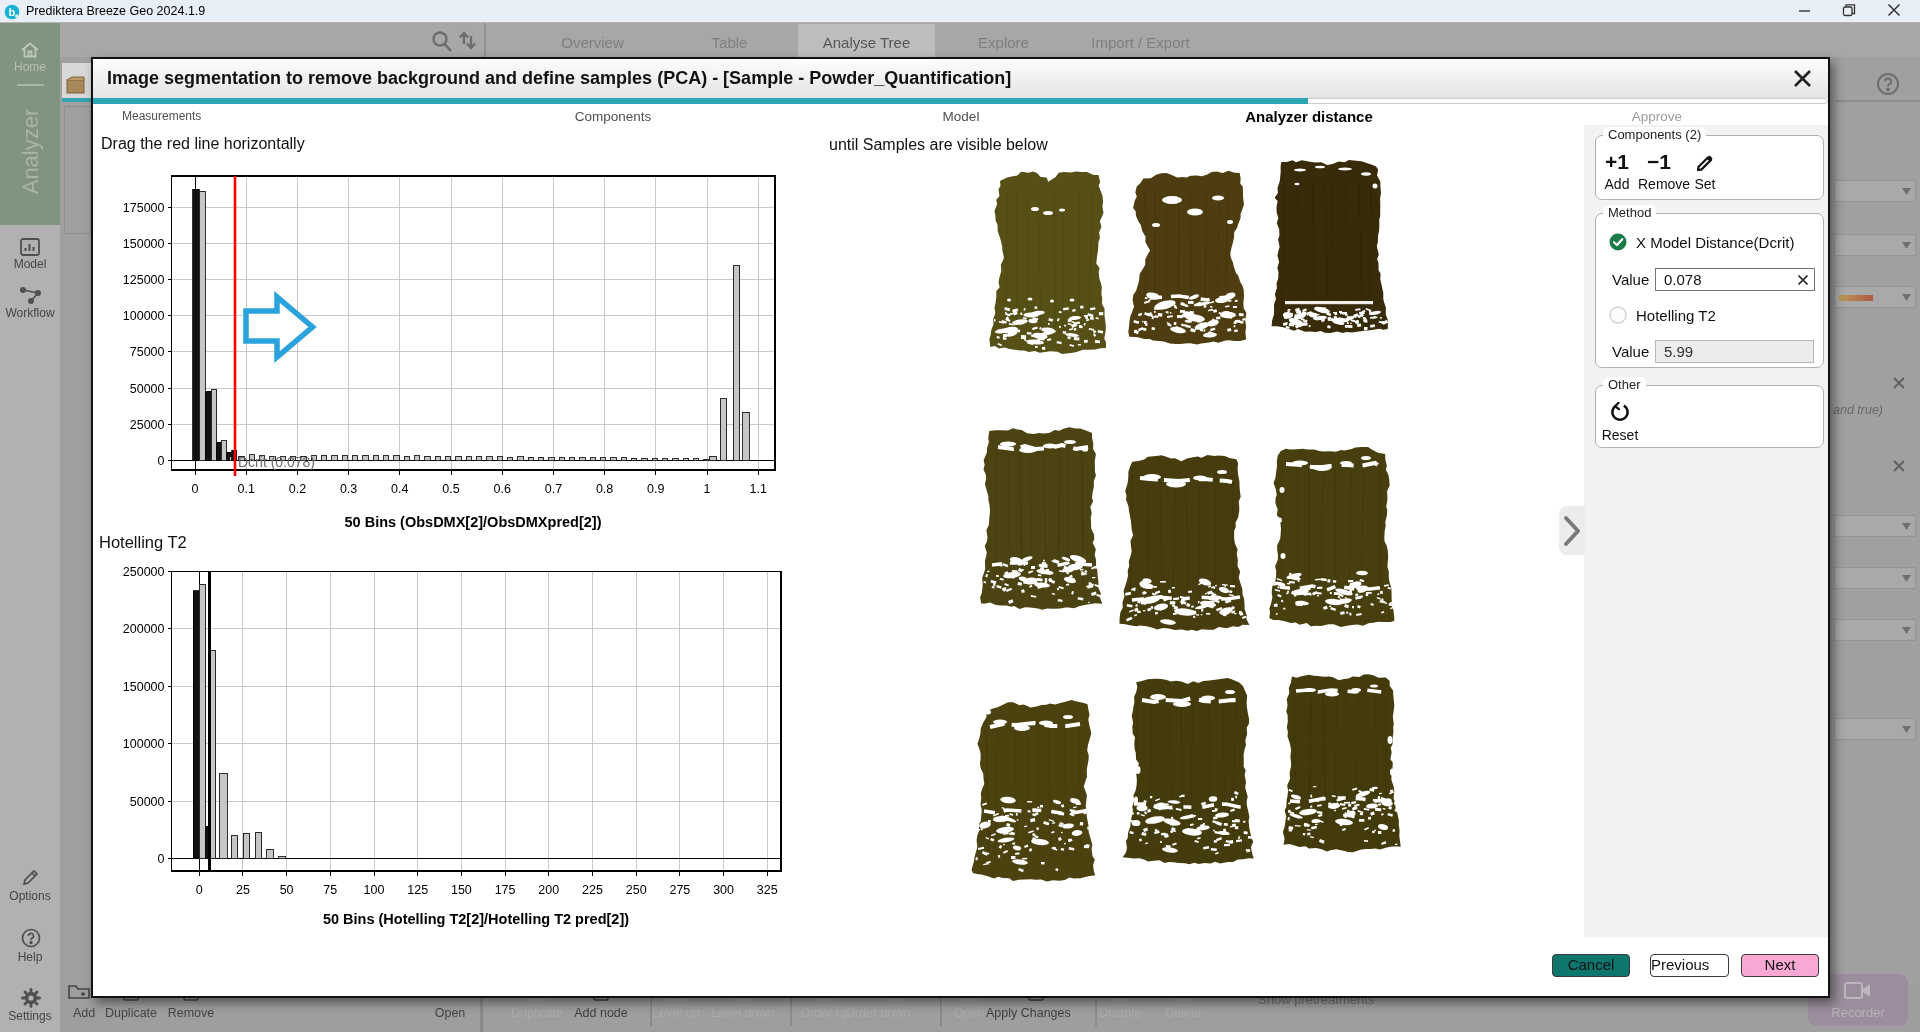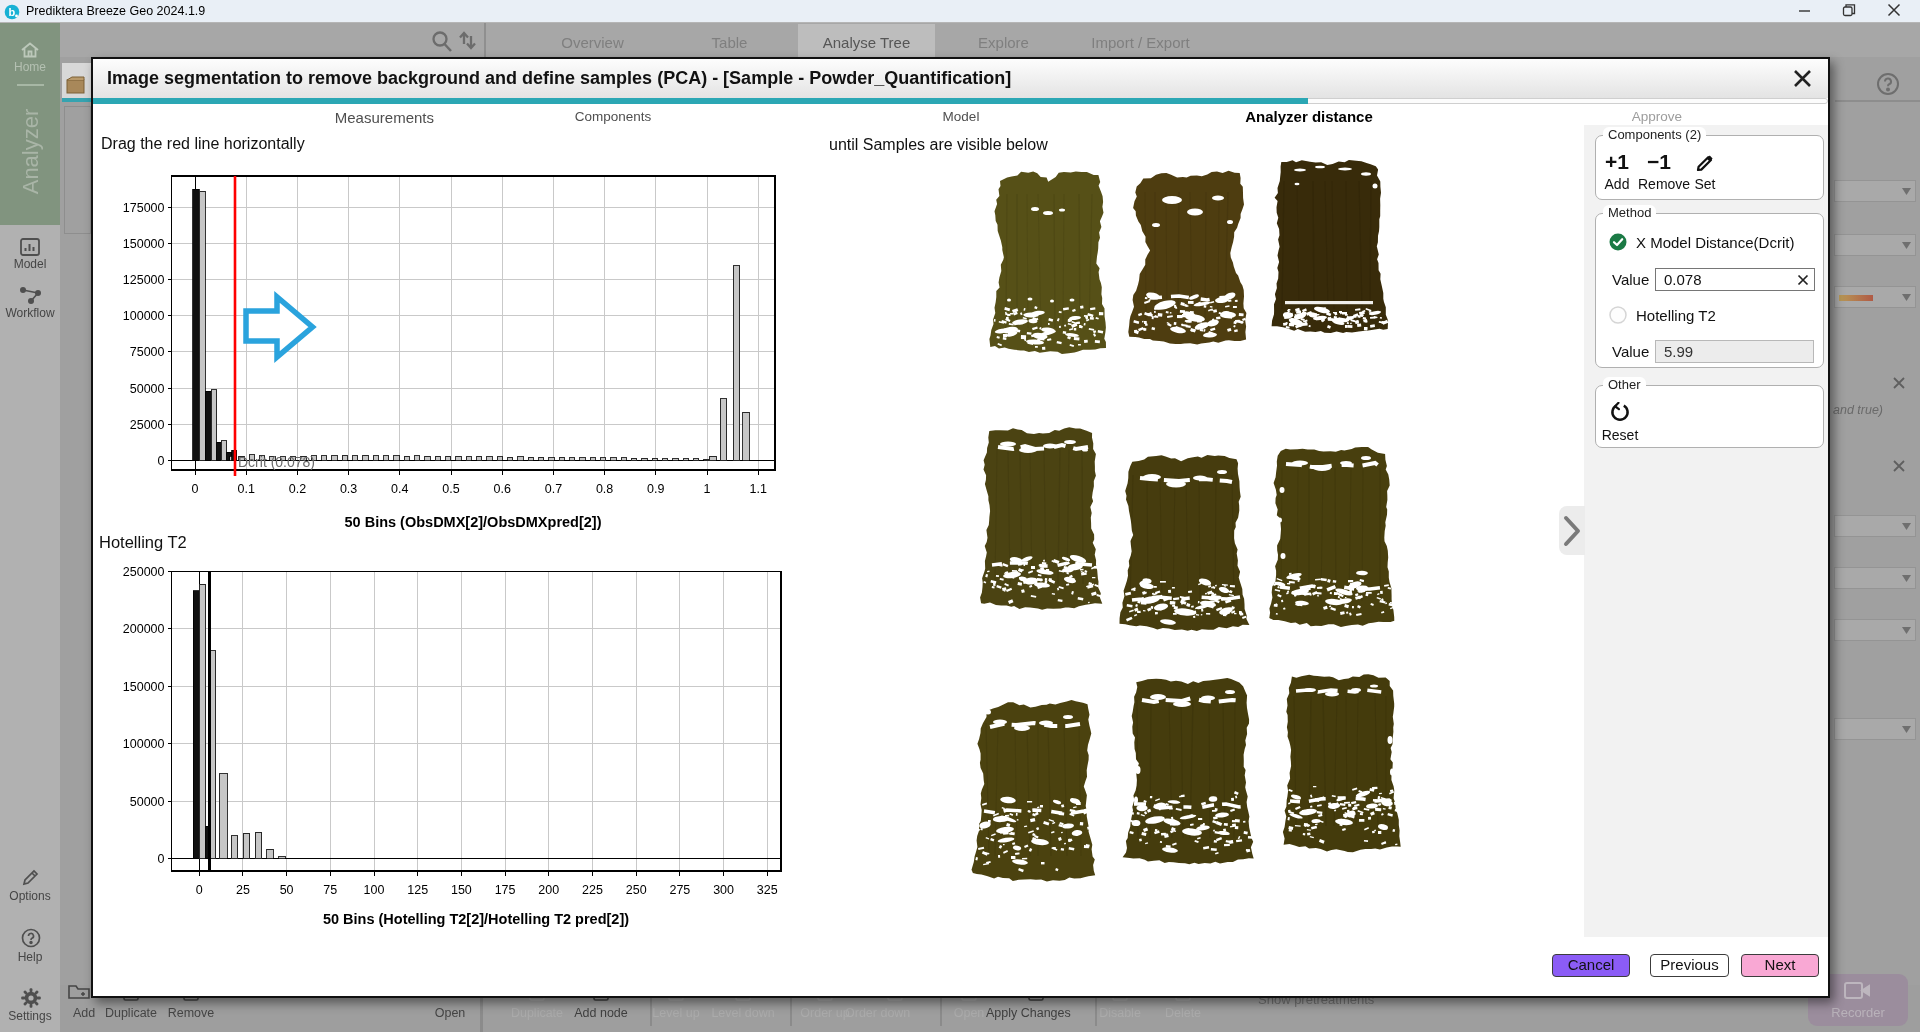--- a/index.html
+++ b/index.html
@@ -222,21 +222,21 @@
 </div>
 
 <div class="abs" style="left:91px;top:57px;width:1739px;height:941px;background:#ffffff;border:2px solid #111;box-shadow:4px 5px 10px rgba(0,0,0,0.45)"></div>
 <div class="abs" style="left:93px;top:59px;width:1735px;height:39px;background:linear-gradient(#fdfdfd,#efefef 55%,#e3e3e3)"></div>
 <div class="abs" style="left:107px;top:68px;font-size:18px;font-weight:700;color:#111">Image segmentation to remove background and define samples (PCA) - [Sample - Powder_Quantification]</div>
 <svg class="abs" style="left:1792px;top:68px" width="22" height="22">
     <path d="M3 3 18 18 M18 3 3 18" stroke="#222" stroke-width="2.6"></path>
   </svg>
 <div class="abs" style="left:93px;top:98px;width:1735px;height:6px;background:#fcfcfc;border:1px solid #cfcfcf;border-radius:3px"></div>
 <div class="abs" style="left:93px;top:98px;width:1215px;height:6px;background:#2ba7b4"></div>
-<div class="abs" style="left:114px;top:109px;width:320px;text-align:right;font-size:15px;color:#4f4f4f">Measurements</div>
+<div class="abs" style="left:122px;top:109px;width:320px;text-align:left;font-size:12px;color:#4f4f4f">Measurements</div>
 <div class="abs" style="left:453px;top:109px;width:320px;text-align:center;font-size:13.5px;color:#4f4f4f">Components</div>
 <div class="abs" style="left:801px;top:109px;width:320px;text-align:center;font-size:13.5px;color:#4f4f4f">Model</div>
 <div class="abs" style="left:1149px;top:108px;width:320px;text-align:center;font-size:15px;font-weight:bold;color:#000">Analyzer distance</div>
 <div class="abs" style="left:1497px;top:109px;width:320px;text-align:center;font-size:13.5px;color:#9d9d9d">Approve</div>
 <div class="abs" style="left:101px;top:135px;font-size:16px;color:#111">Drag the red line horizontally</div>
 <div class="abs" style="left:829px;top:136px;font-size:16px;color:#111">until Samples are visible below</div>
 <div class="abs" style="left:99px;top:533px;font-size:16.5px;color:#111">Hotelling T2</div>
 <svg class="abs" style="left:95px;top:140px" width="720" height="400" viewBox="95 140 720 400" font-family="Liberation Sans, sans-serif">
     <rect x="171.5" y="176.0" width="603.5" height="294.0" fill="#ffffff"></rect>
     <g shape-rendering="crispEdges">
@@ -1549,14 +1549,14 @@
 <div class="abs" style="left:1612px;top:343px;font-size:15px;color:#111">Value</div>
 <div class="abs" style="left:1655px;top:340px;width:159px;height:23px;background:#ececec;border:1px solid #b8b8b8;font-size:15px;color:#333;line-height:21px;padding-left:8px">5.99</div>
 
 <div class="abs" style="left:1595px;top:385px;width:229px;height:63px;background:#fff;border:1px solid #b0b0b0;border-radius:7px"></div>
 <div class="abs" style="left:1603px;top:377px;padding:0 5px;background:#fff;border-radius:6px;font-size:13px;color:#222">Other</div>
 <svg class="abs" style="left:1610px;top:402px" width="20" height="20" fill="none" stroke="#111" stroke-width="2.5">
     <path d="M6.2 3.6 A 7.6 7.6 0 1 0 13.8 3.6"></path>
     <path d="M8.5 0.8 5.2 4.3 8.9 7.2" fill="none" stroke-width="2.2" stroke-linecap="round" stroke-linejoin="round"></path>
   </svg>
 <div class="abs" style="left:1600px;top:427px;width:40px;text-align:center;font-size:14px;color:#111">Reset</div>
-<div class="abs" style="left:1552px;top:954px;width:78px;height:23px;background:#8b5cf6;border:1.6px solid #3c3c3c;border-radius:4px;font-size:15px;color:#111;text-align:center;line-height:20px">Cancel</div>
-<div class="abs" style="left:1650px;top:954px;width:79px;height:23px;background:#fff;border:1.6px solid #3c3c3c;border-radius:4px;font-size:15px;color:#111;text-align:center;line-height:20px">Previous</div>
+<div class="abs" style="left:1552px;top:954px;width:78px;height:23px;background:#0f766e;border:1.6px solid #3c3c3c;border-radius:4px;font-size:15px;color:#111;text-align:center;line-height:20px">Cancel</div>
+<div class="abs" style="left:1650px;top:954px;width:79px;height:23px;background:#fff;border:1.6px solid #3c3c3c;border-radius:4px;font-size:15px;color:#111;text-align:left;line-height:20px">Previous</div>
 <div class="abs" style="left:1741px;top:954px;width:78px;height:23px;background:#f9a8d4;border:1.6px solid #3c3c3c;border-radius:4px;font-size:15px;color:#111;text-align:center;line-height:20px">Next</div>
 </body></html>

